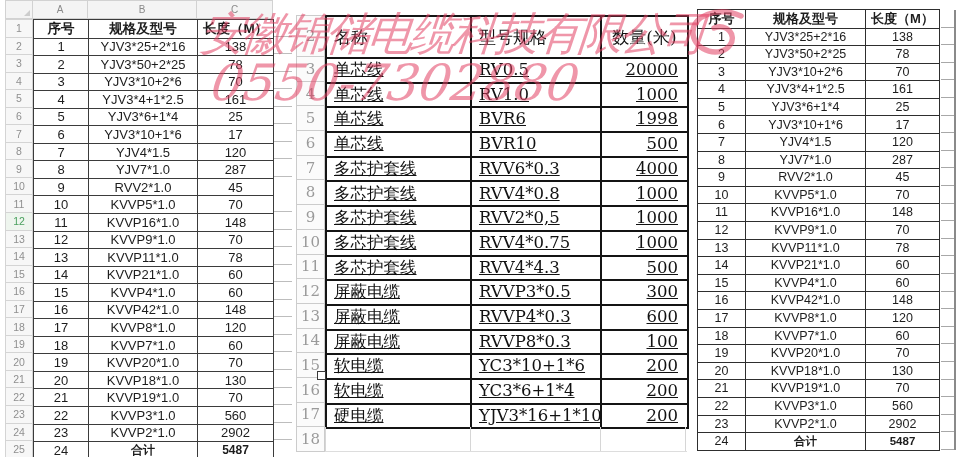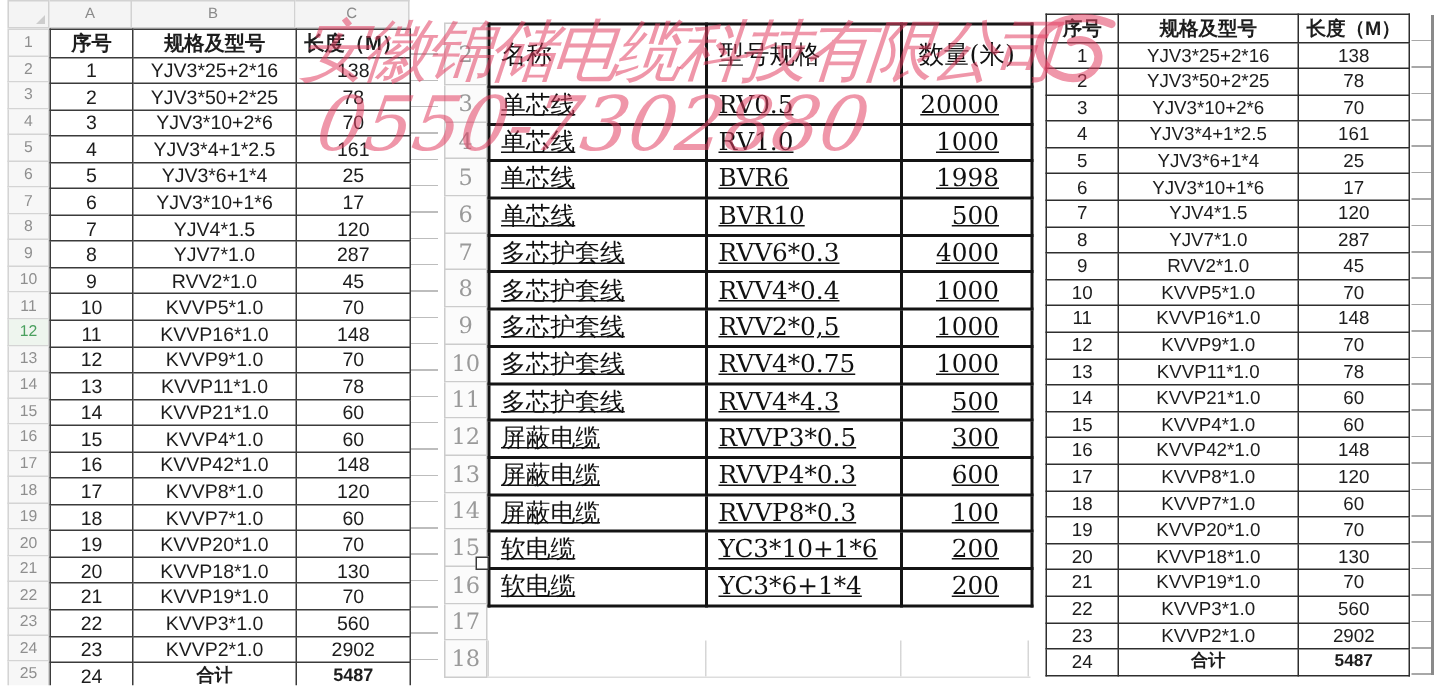--- a/index.html
+++ b/index.html
@@ -57,21 +57,21 @@
   }
   .mid-gutter .mgcell:nth-of-type(1) { border-top:1px solid #cccccc; height:42px; }
 
   #mid-table { left:325px; top:15px; width:362px; font-family:"DejaVu Serif", serif; }
   #mid-table th, #mid-table td { border:2px solid #141414; font-weight:normal; color:#111; }
   #mid-table thead tr { height:42px; }
   #mid-table tbody tr { height:24.7px; }
   #mid-table th { font-size:17px; }
   #mid-table td { font-size:16.5px;text-decoration:underline; }
   #mid-table .al { text-align:left; padding-left:7px; }
-  #mid-table .ar { text-align:right; padding-right:21px; }
+  #mid-table .ar { text-align:right; padding-right:9px; }
 
   .mid-row18-grid {
     position:absolute; left:325px; top:427px; width:362px; height:25px;
     border-bottom:1px solid #dddddd;
     background-image:linear-gradient(#d6d6d6,#d6d6d6),linear-gradient(#d6d6d6,#d6d6d6),linear-gradient(#d6d6d6,#d6d6d6),linear-gradient(#d6d6d6,#d6d6d6);
     background-size:1px 100%; background-repeat:no-repeat;
     background-position:0 0,145px 0,275px 0,360px 0;
   }
   .sel-handle {
     position:absolute; left:317px; top:371px; width:9px; height:9px;
@@ -407,21 +407,21 @@
         </tr>
 
         <tr>
           <td class="al">多芯护套线</td>
           <td class="al">RVV6*0.3</td>
           <td class="ar">4000</td>
         </tr>
 
         <tr>
           <td class="al">多芯护套线</td>
-          <td class="al">RVV4*0.4</td>
+          <td class="al">RVV4*0.8</td>
           <td class="ar">1000</td>
         </tr>
 
         <tr>
           <td class="al">多芯护套线</td>
           <td class="al">RVV2*0,5</td>
           <td class="ar">1000</td>
         </tr>
 
         <tr>
@@ -459,20 +459,25 @@
           <td class="al">YC3*10+1*6</td>
           <td class="ar">200</td>
         </tr>
 
         <tr>
           <td class="al">软电缆</td>
           <td class="al">YC3*6+1*4</td>
           <td class="ar">200</td>
         </tr>
 
+        <tr>
+          <td class="al">硬电缆</td>
+          <td class="al">YJV3*16+1*10</td>
+          <td class="ar">200</td>
+        </tr>
       </tbody>
   </table>
 
   <div class="mid-row18-grid"></div>
   <div class="sel-handle"></div>
 
   <table class="xl" id="right-table">
     <colgroup>
         <col style="width:48px">
         <col style="width:120px">

